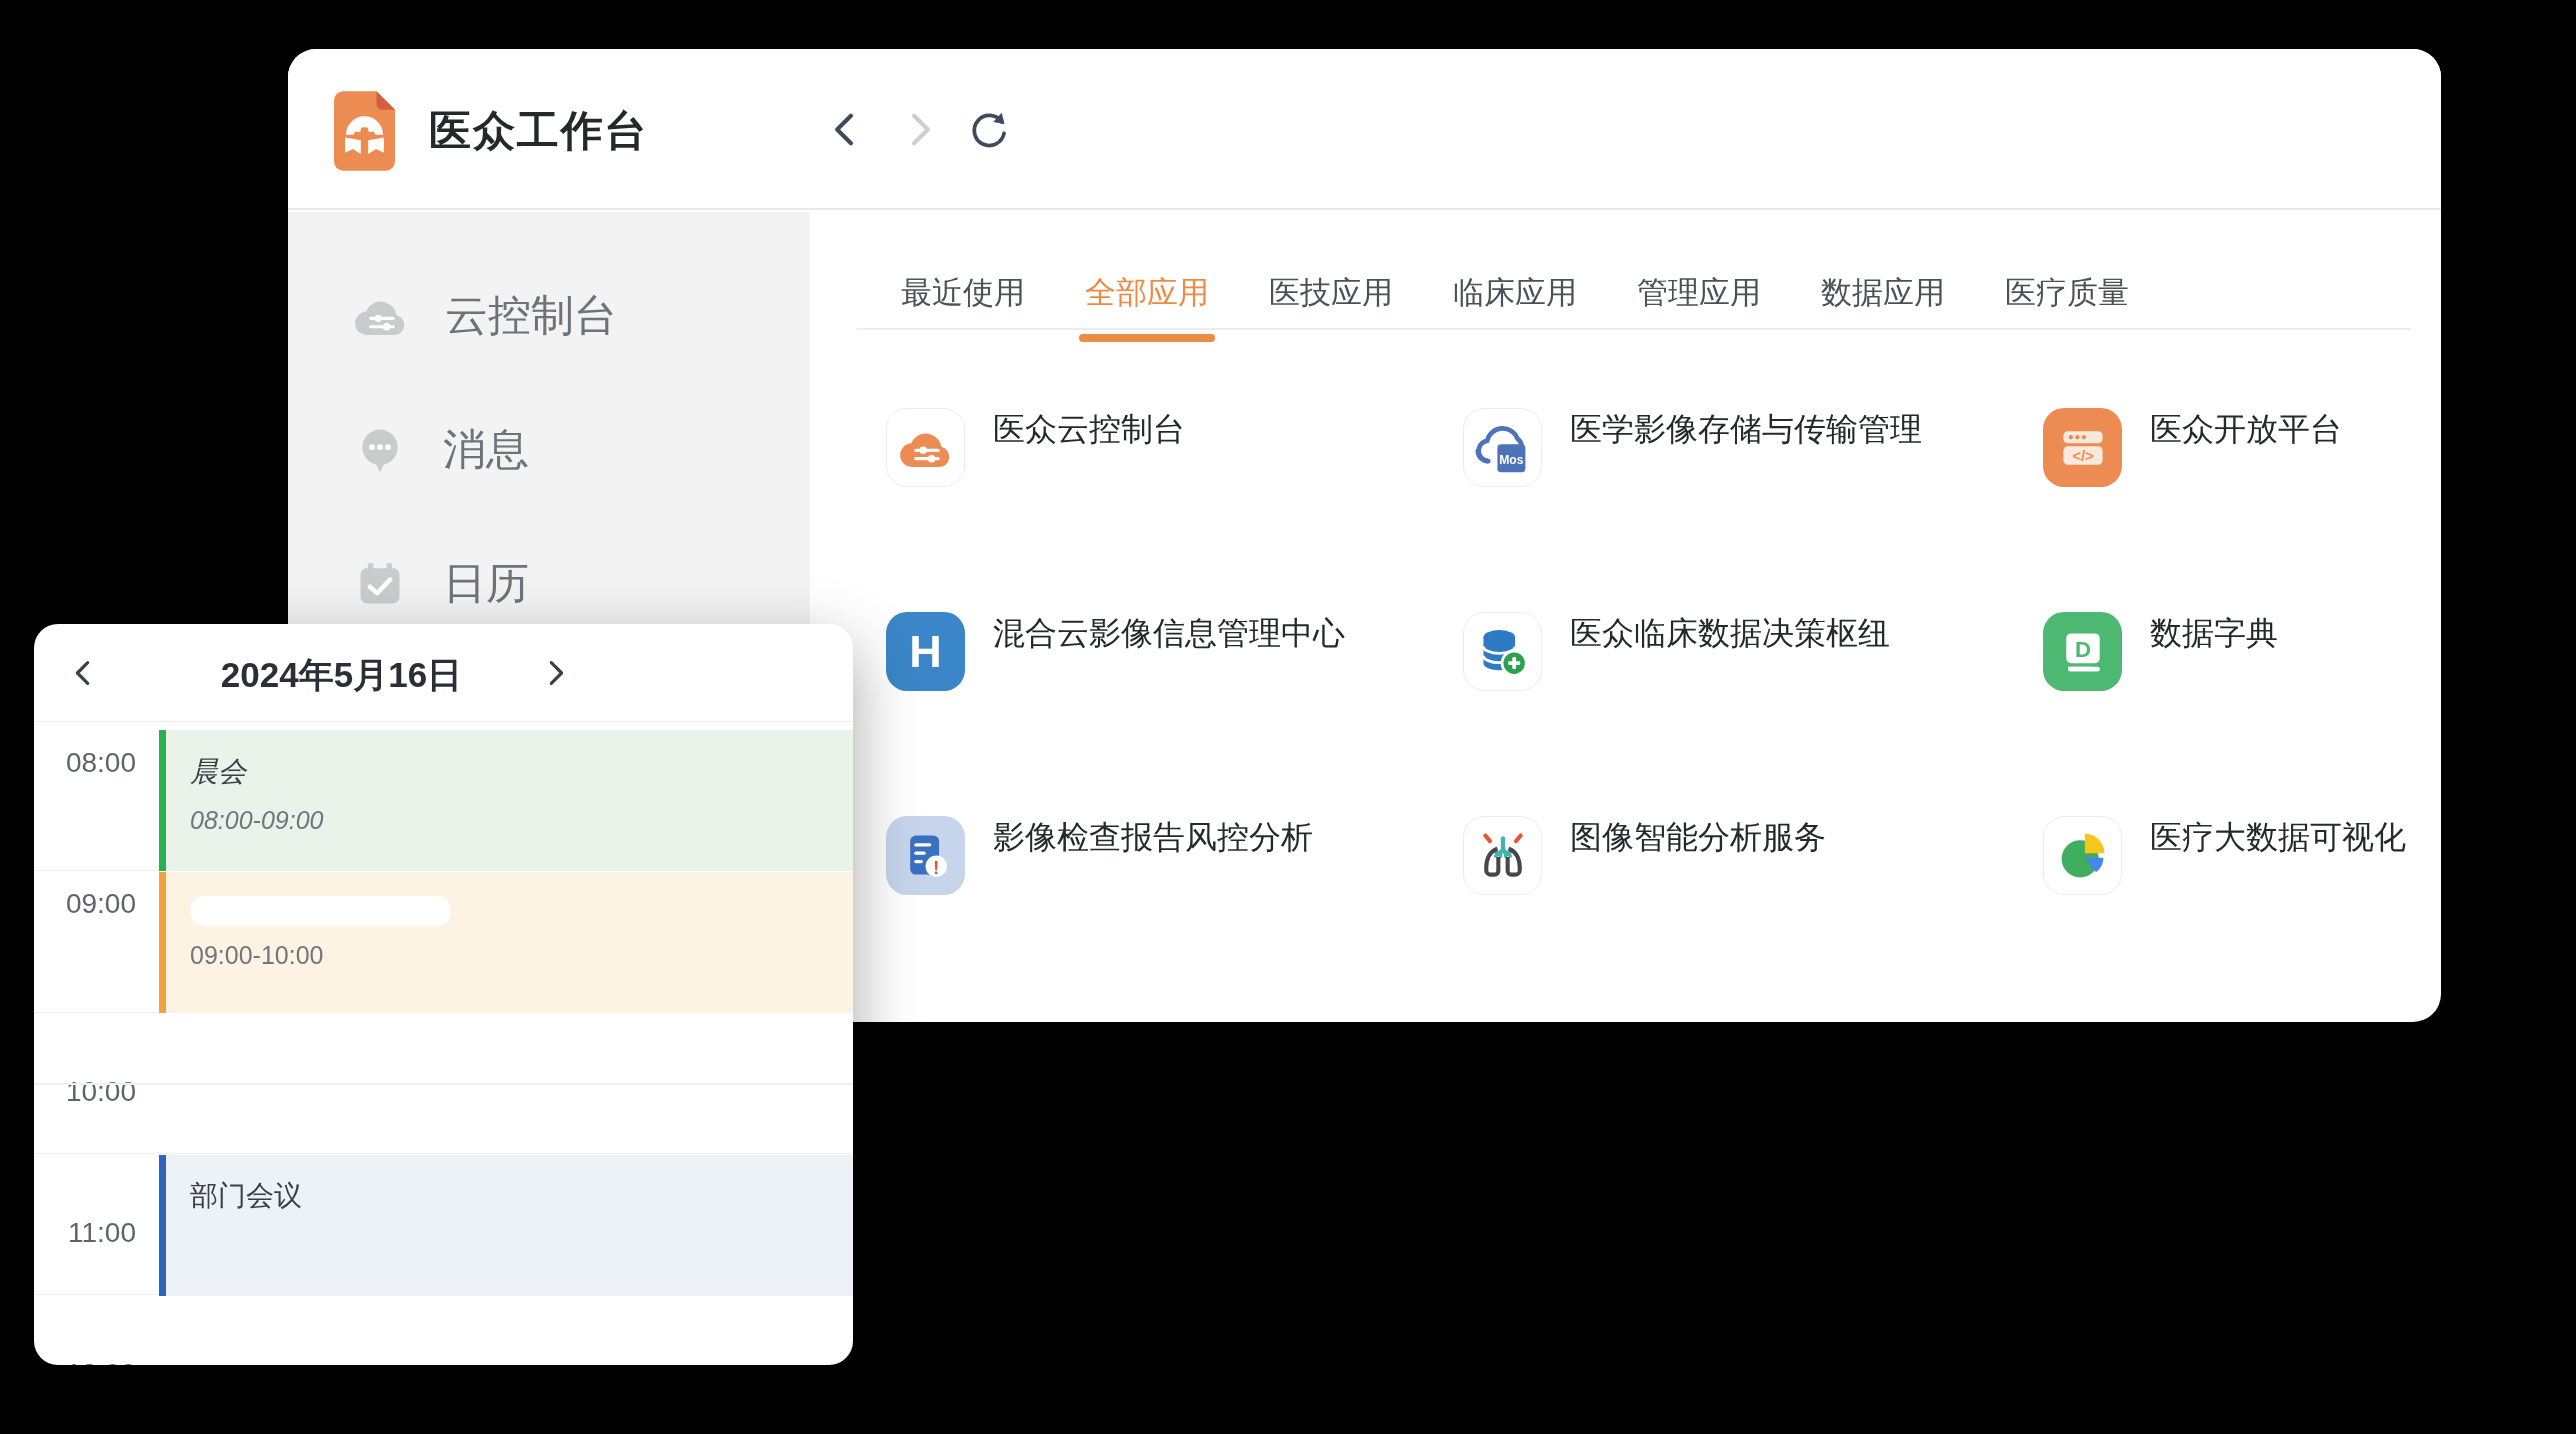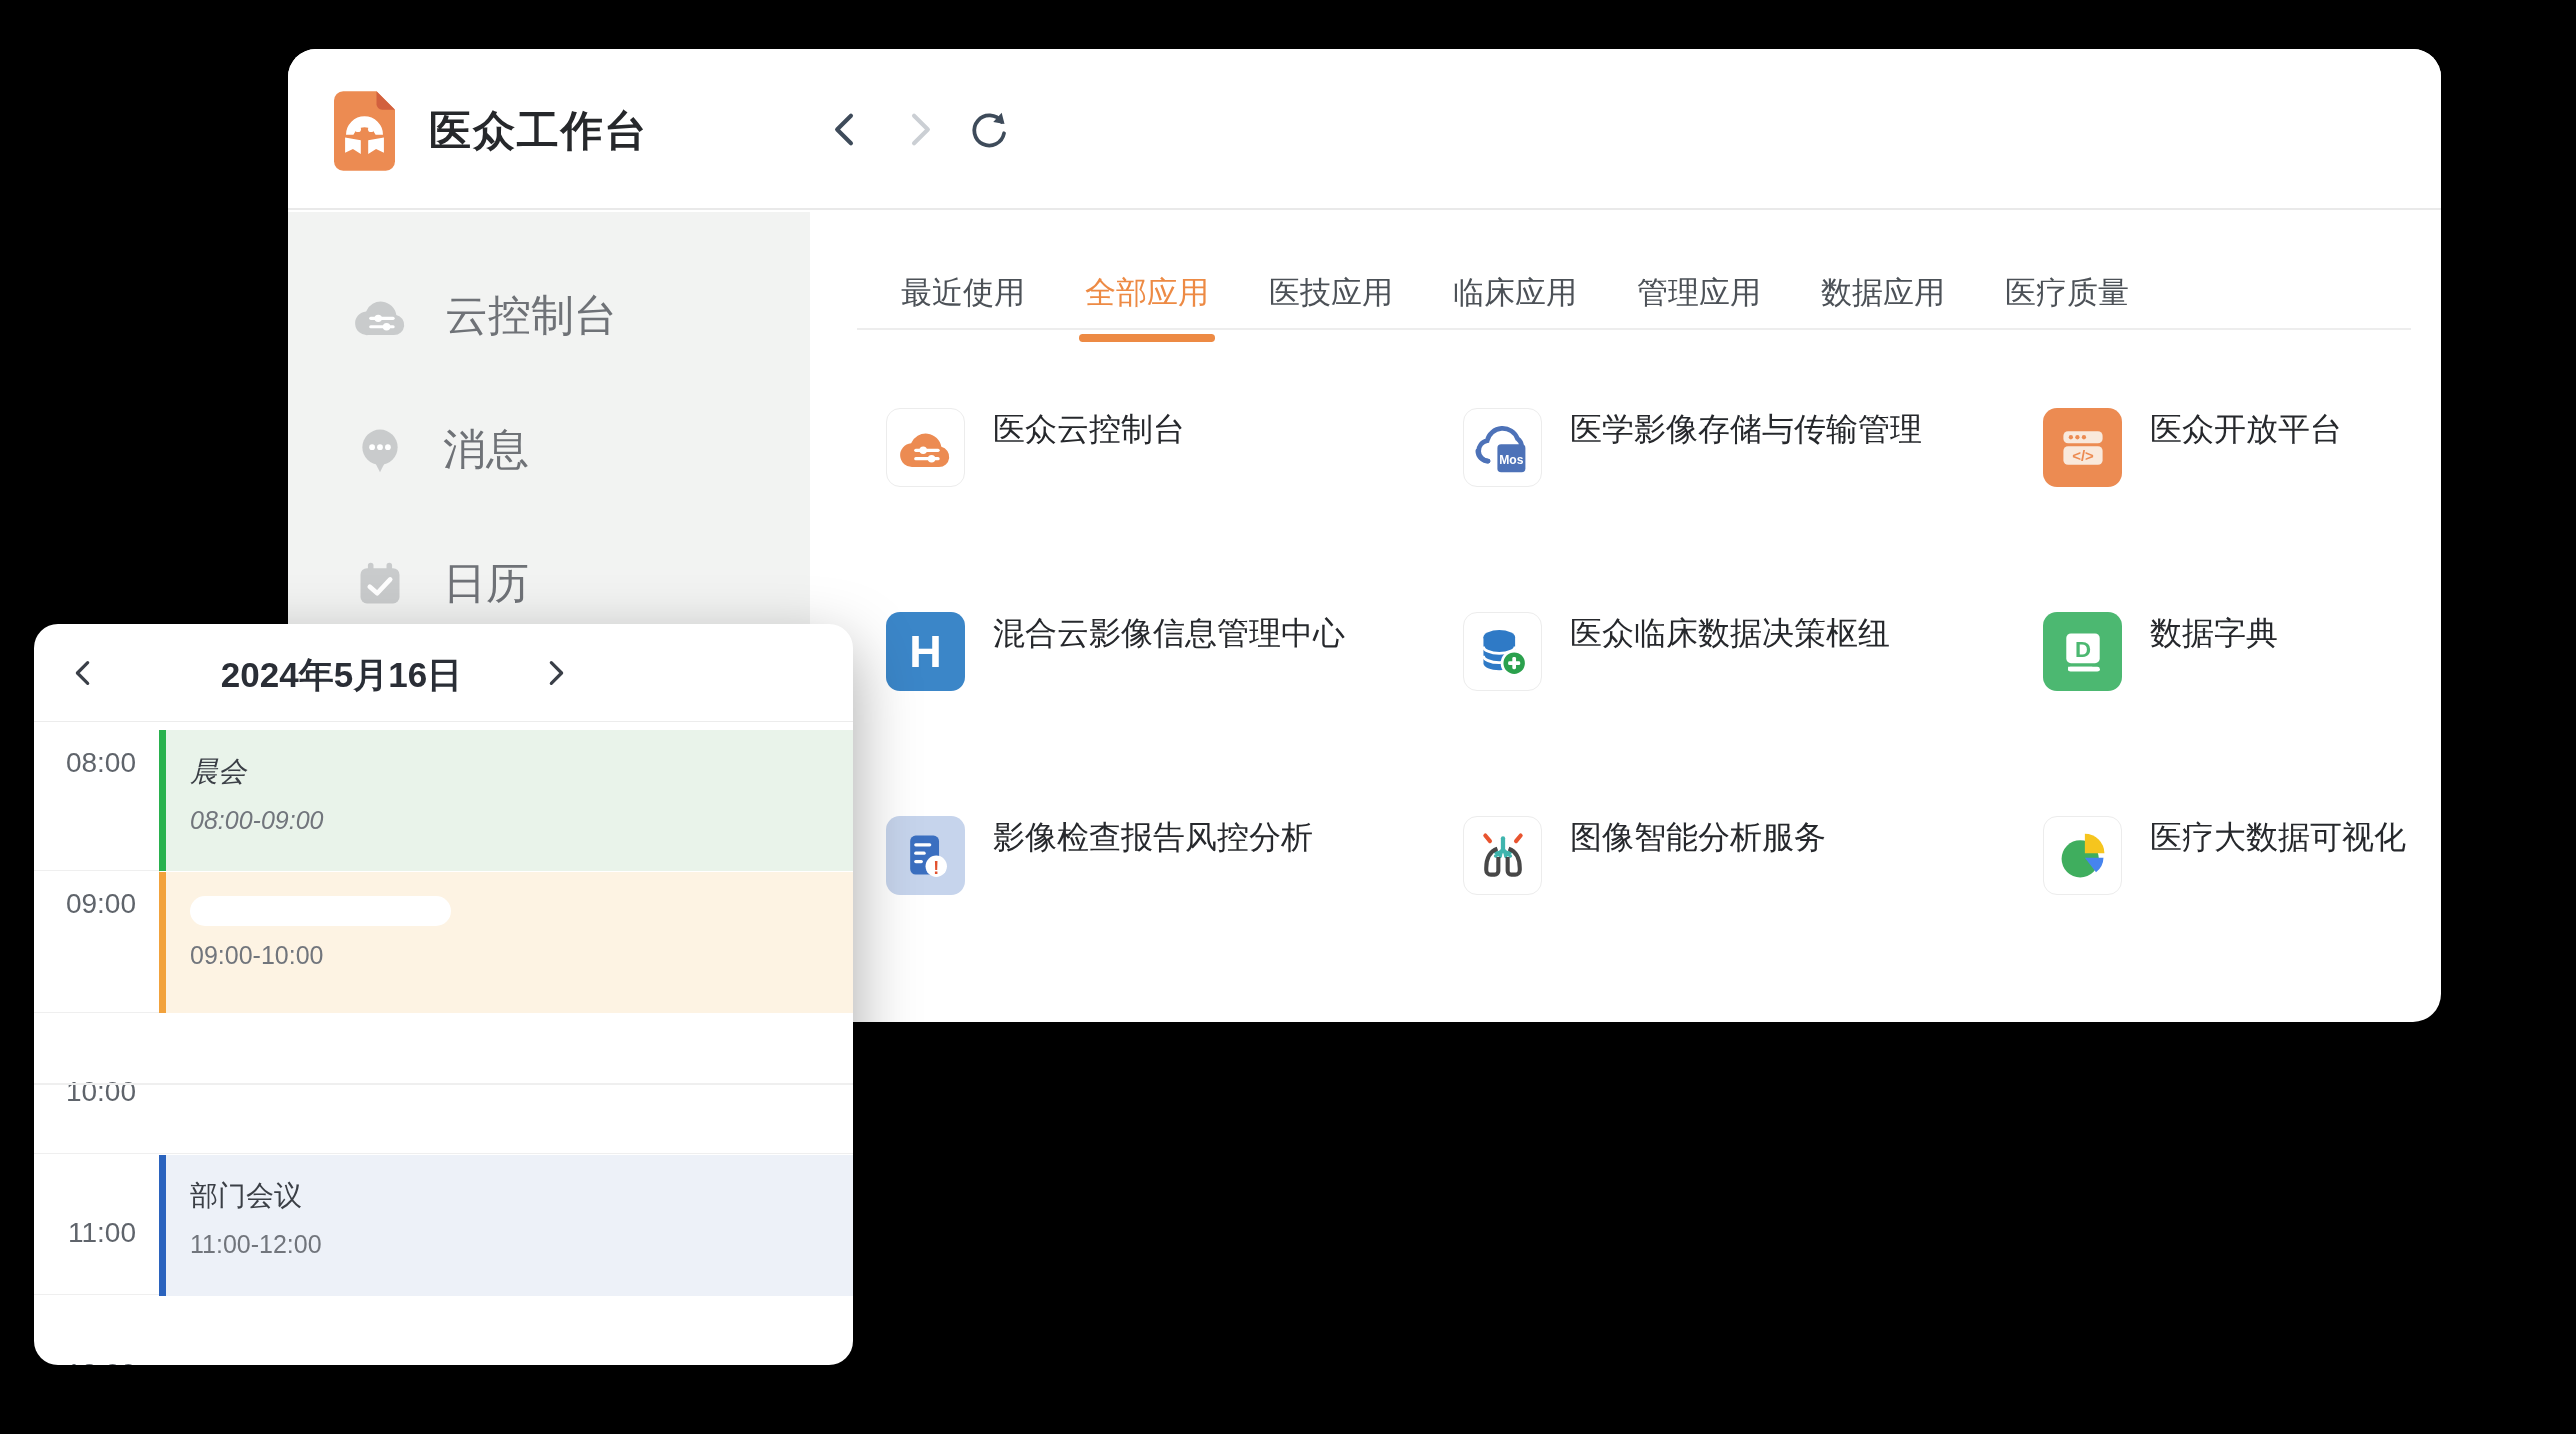--- a/index.html
+++ b/index.html
@@ -34,21 +34,21 @@
   .tab.active{color:#ED8A44;font-weight:500;}
   .tab.active::after{content:'';position:absolute;left:-5.6px;right:-5.6px;bottom:-3.7px;height:7.4px;
     border-radius:3.7px;background:#ED8A44;z-index:2;}
 
   
   .app-grid{position:absolute;left:598px;top:359px;display:grid;
     grid-template-columns:577px 580px auto;grid-auto-rows:204px;}
   .app-item{display:flex;align-items:flex-start;gap:28px;cursor:pointer;}
   .app-item .label-wrap{height:79px;display:flex;align-items:flex-start;}
   .app-label{font-size:32px;color:#26282C;font-weight:500;white-space:nowrap;}
-  .tile{width:79px;height:79px;border-radius:14px;display:flex;align-items:center;
+  .tile{width:79px;height:79px;border-radius:21px;display:flex;align-items:center;
     justify-content:center;flex:none;box-sizing:border-box;}
   .tile.bordered{background:#fff;border:1.9px solid #ECECEC;}
   .tile.orange{background:#EC8B52;} .tile.blue{background:#3B86C8;}
   .tile.green{background:#4CB871;} .tile.lav{background:#C6D4EC;}
   .tile .big-letter{font-size:45px;font-weight:700;color:#fff;}
 
   
   .calendar{position:absolute;left:34px;top:624px;width:819px;height:741px;background:#fff;
     border-radius:24px;overflow:hidden;box-shadow:0 22.3px 65px rgba(0,0,0,0.35);}
   .cal-header{position:relative;height:97px;border-bottom:1.9px solid #ECECEC;}
@@ -344,17 +344,16 @@
       <div class="evt-time">08:00-09:00</div>
     </div>
 
     <div class="cal-event evt-orange" style="top:149px;">
       <div class="evt-pill"></div>
       <div class="evt-time">09:00-10:00</div>
     </div>
 
     <div class="cal-event evt-blue" style="top:432px;">
       <div class="evt-title">部门会议</div>
-      <div class="evt-time">11:00-12:00</div>
     </div>
   </div>
 </div>
 
 
 </body></html>

